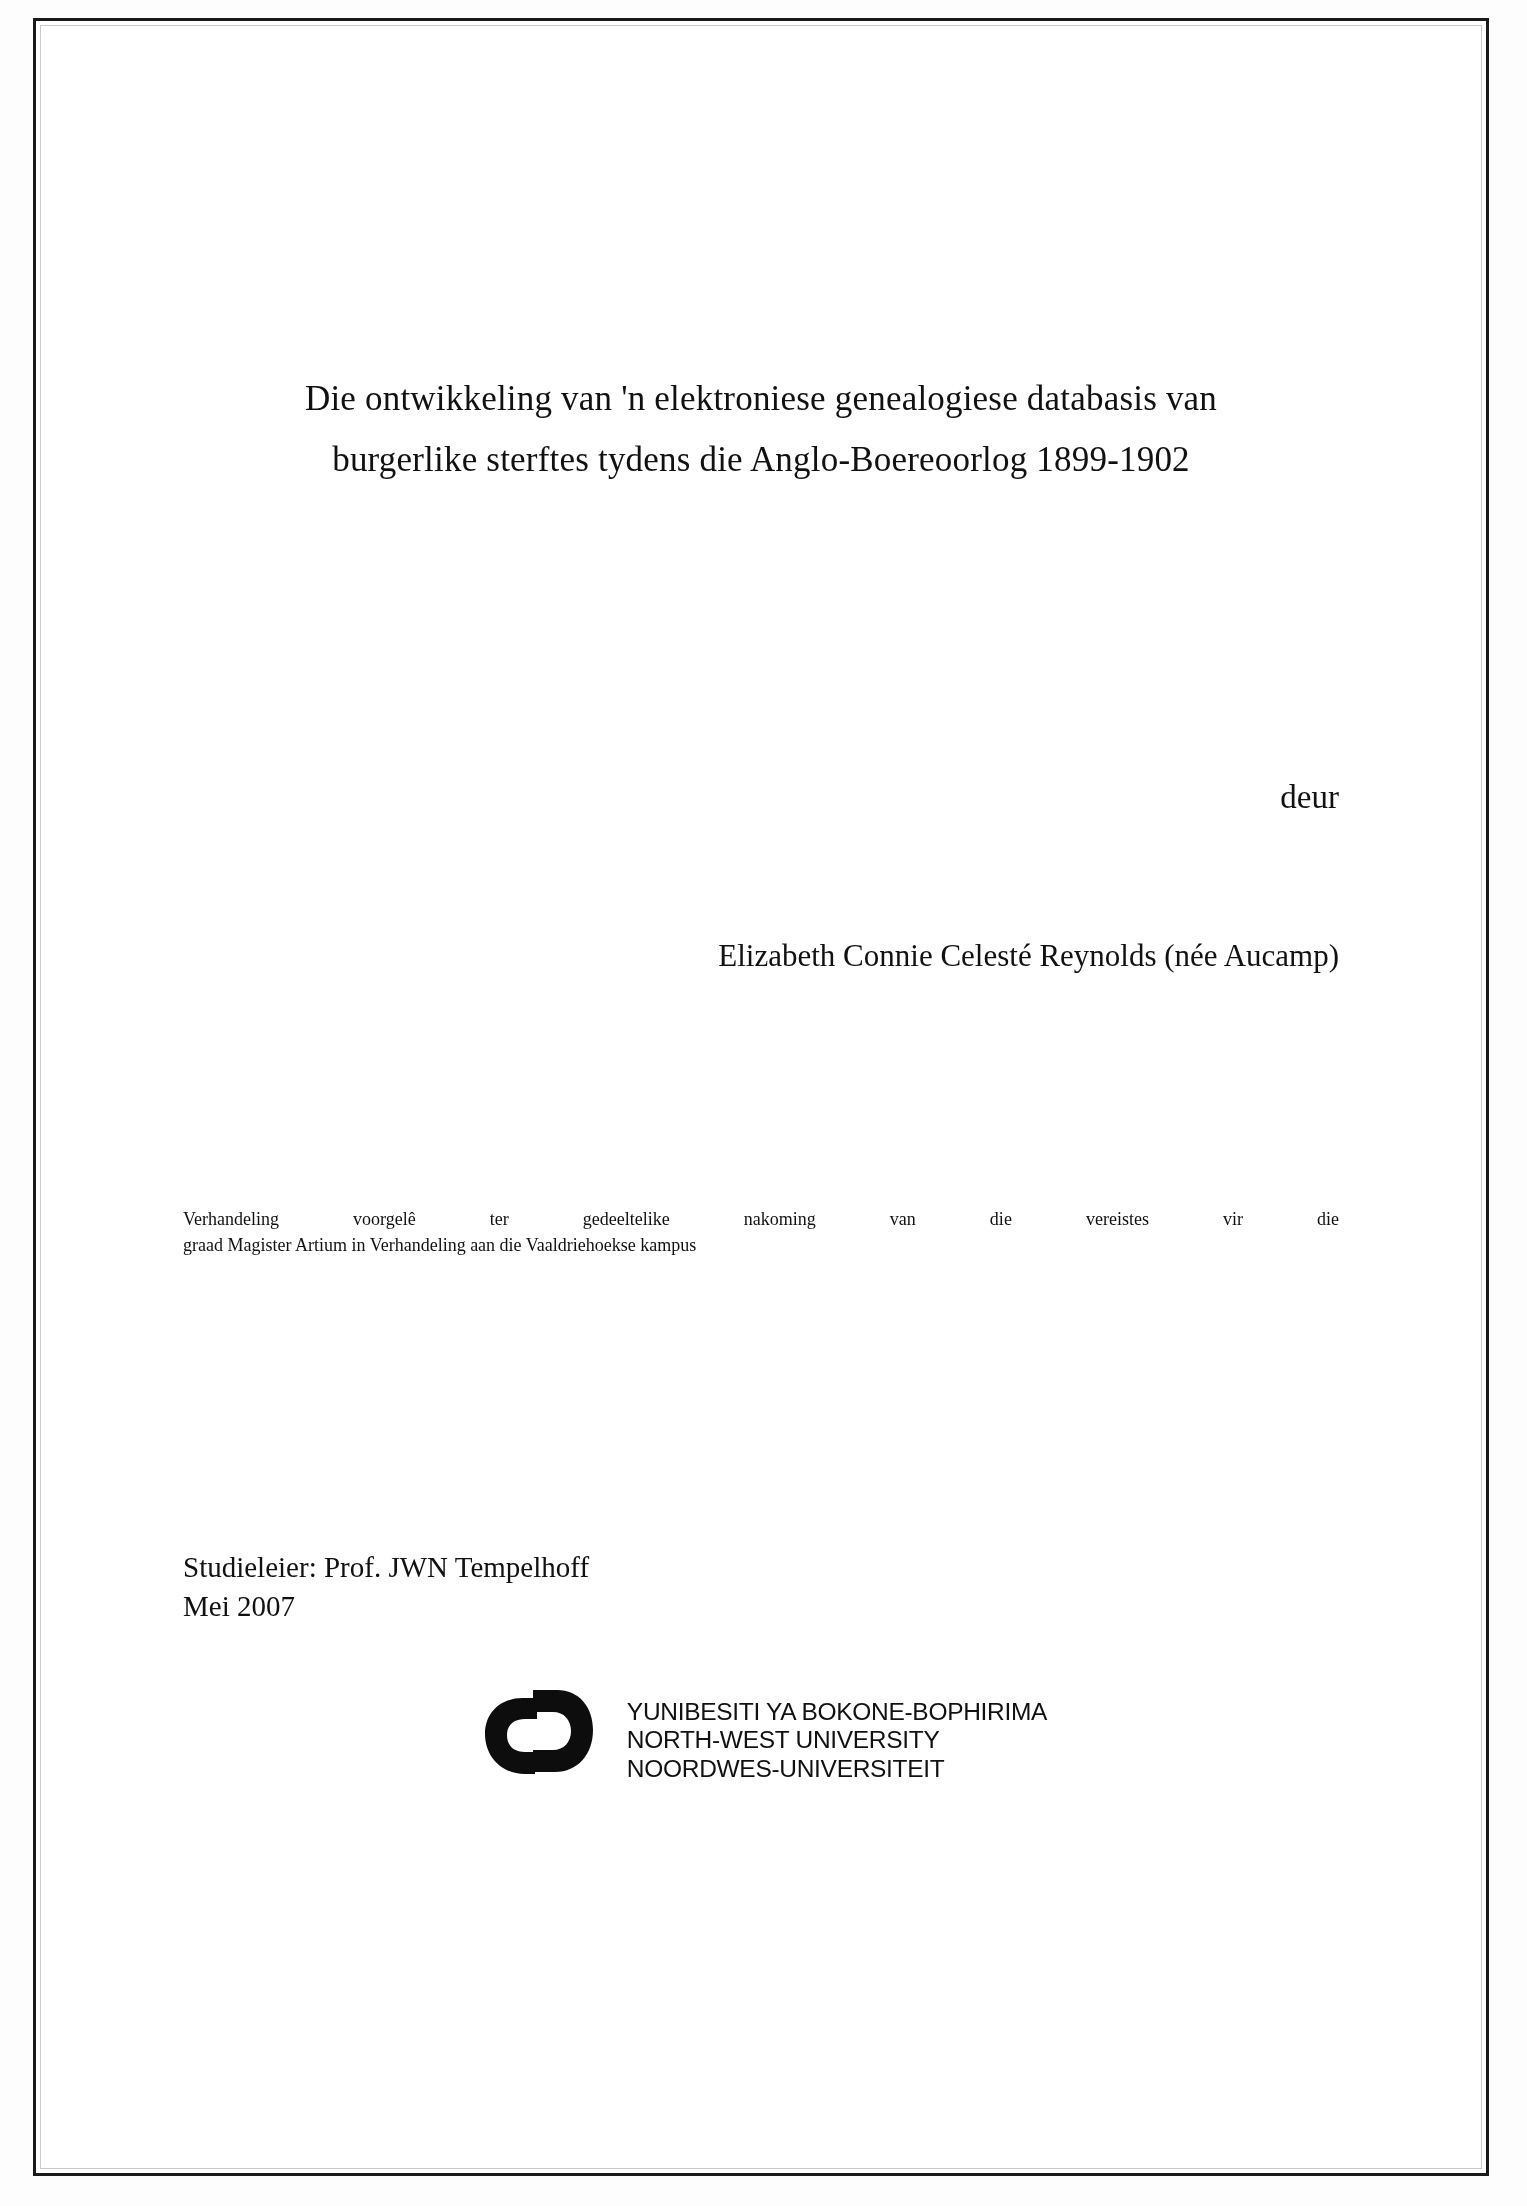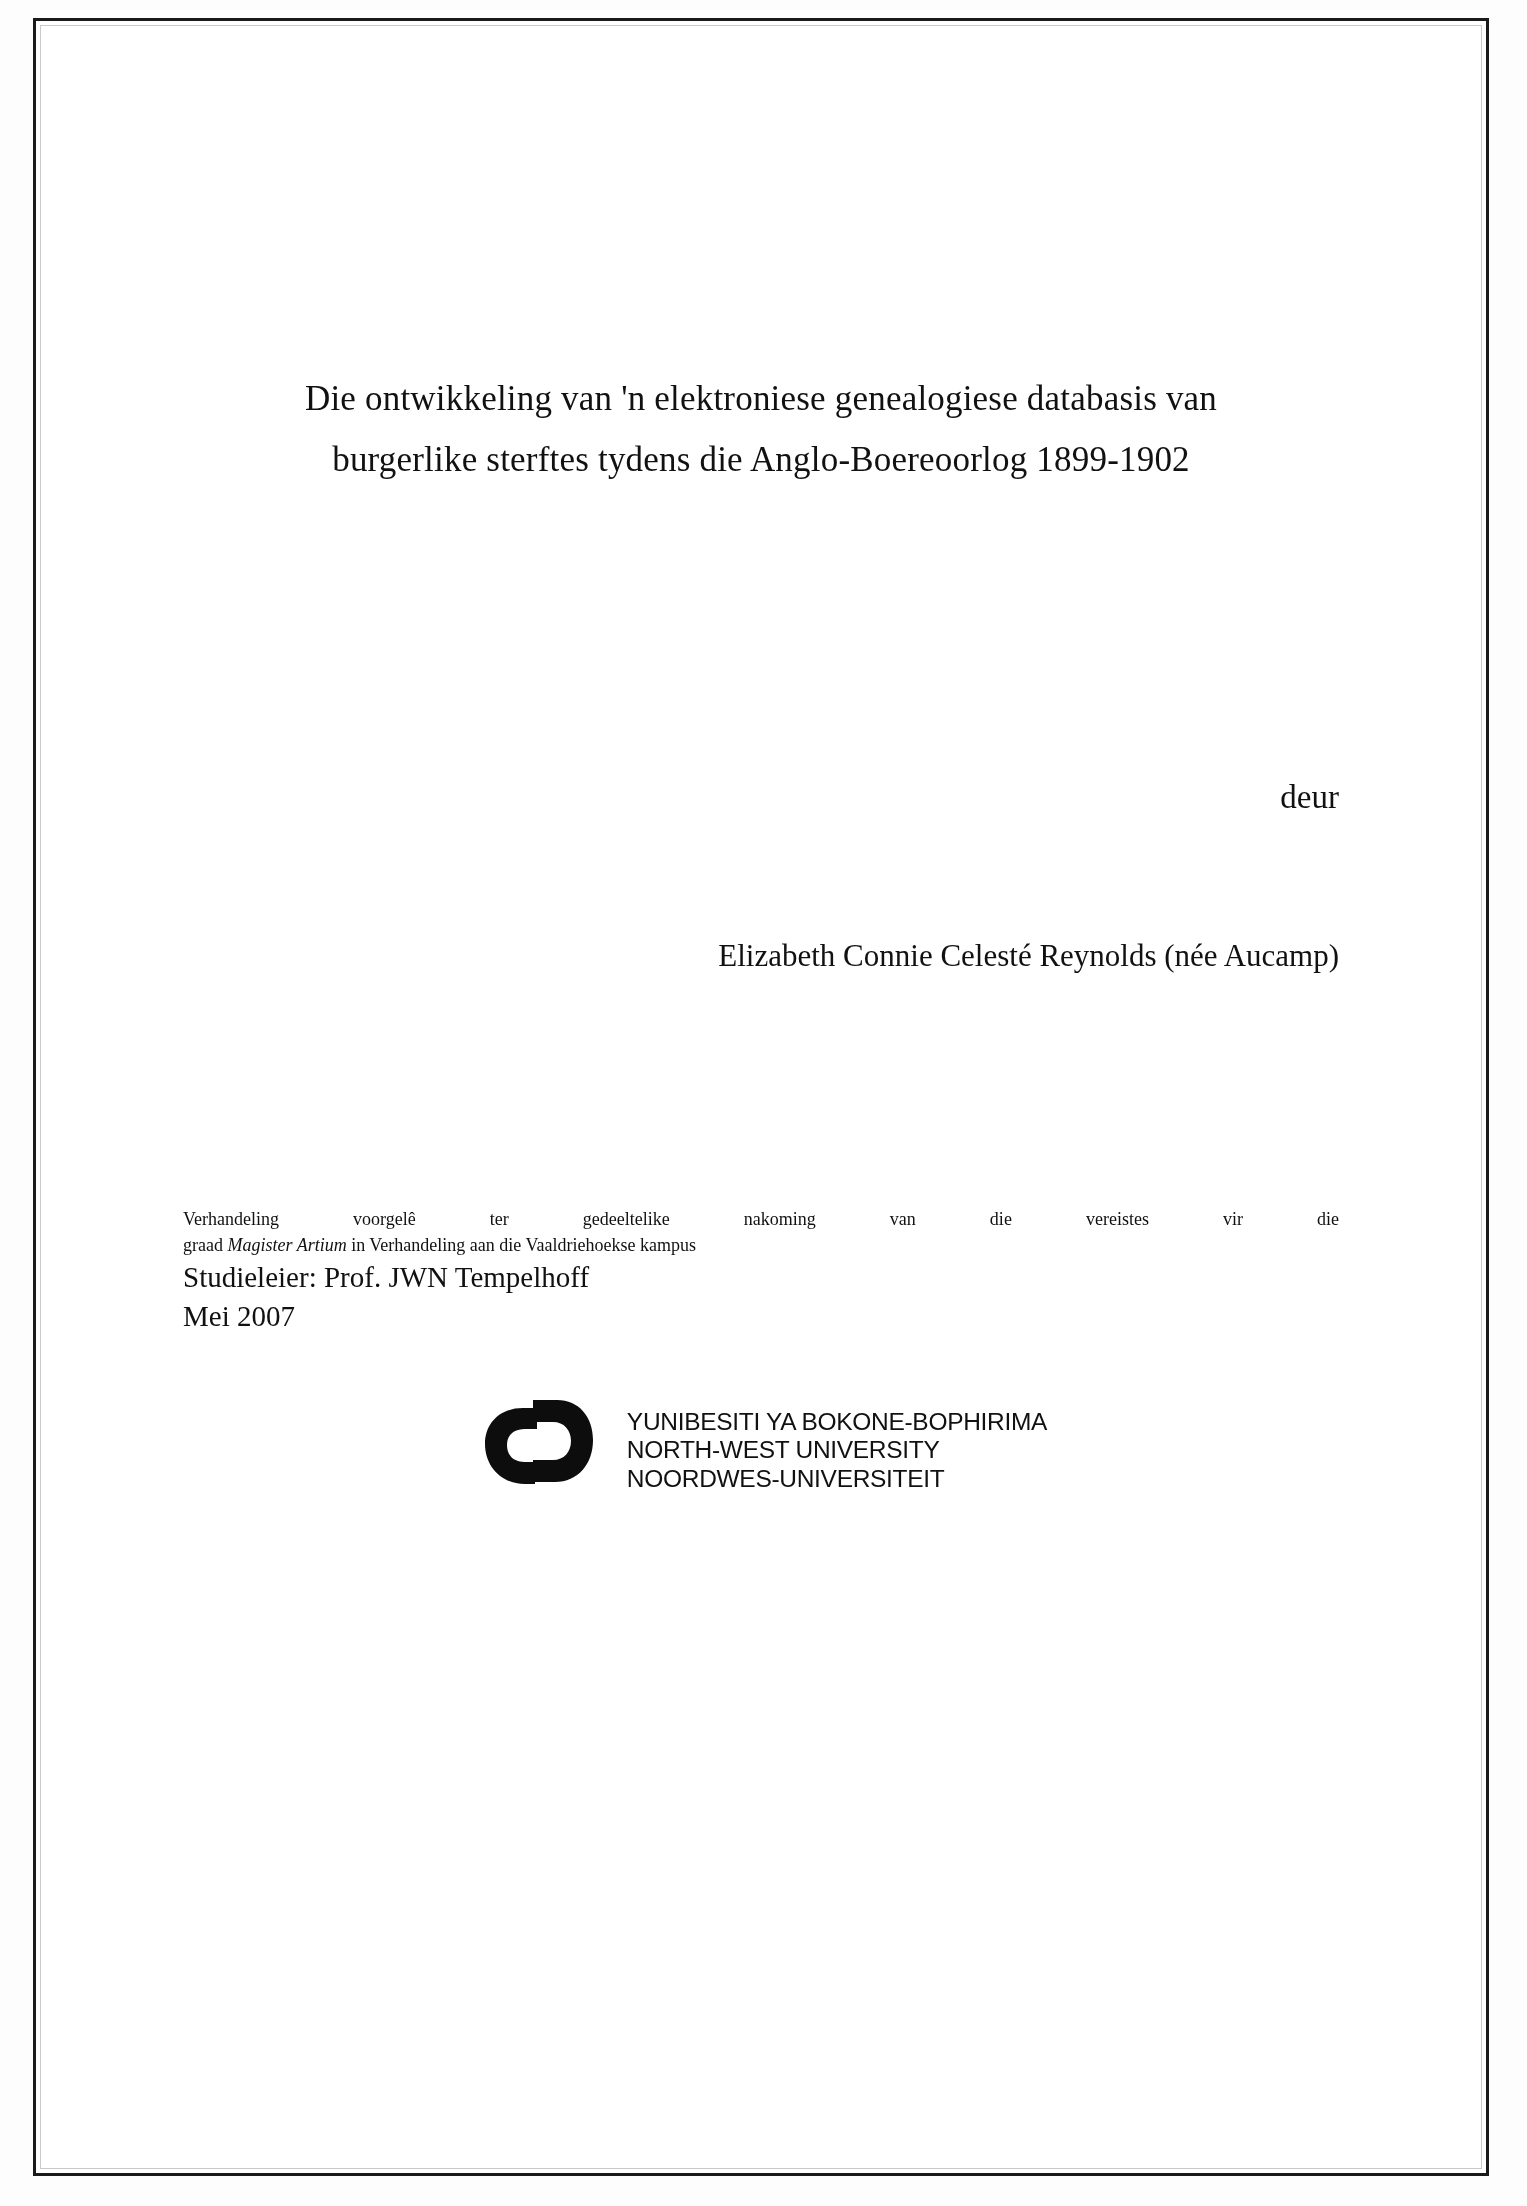--- a/index.html
+++ b/index.html
@@ -84,24 +84,24 @@
     line-height: 1.46;
   }
   .degree-line-justify {
     text-align: justify;
     text-align-last: justify;
   }
   .degree-line {
     text-align: left;
   }
   .italic {
-    font-style: italic;
   }
 
   .supervisor-block {
+    margin-top: 290px;
     font-size: 29px;
     line-height: 1.35;
   }
 
   .logo-row {
     margin-top: 62px;
     display: flex;
     align-items: center;
     justify-content: center;
     gap: 20px;

